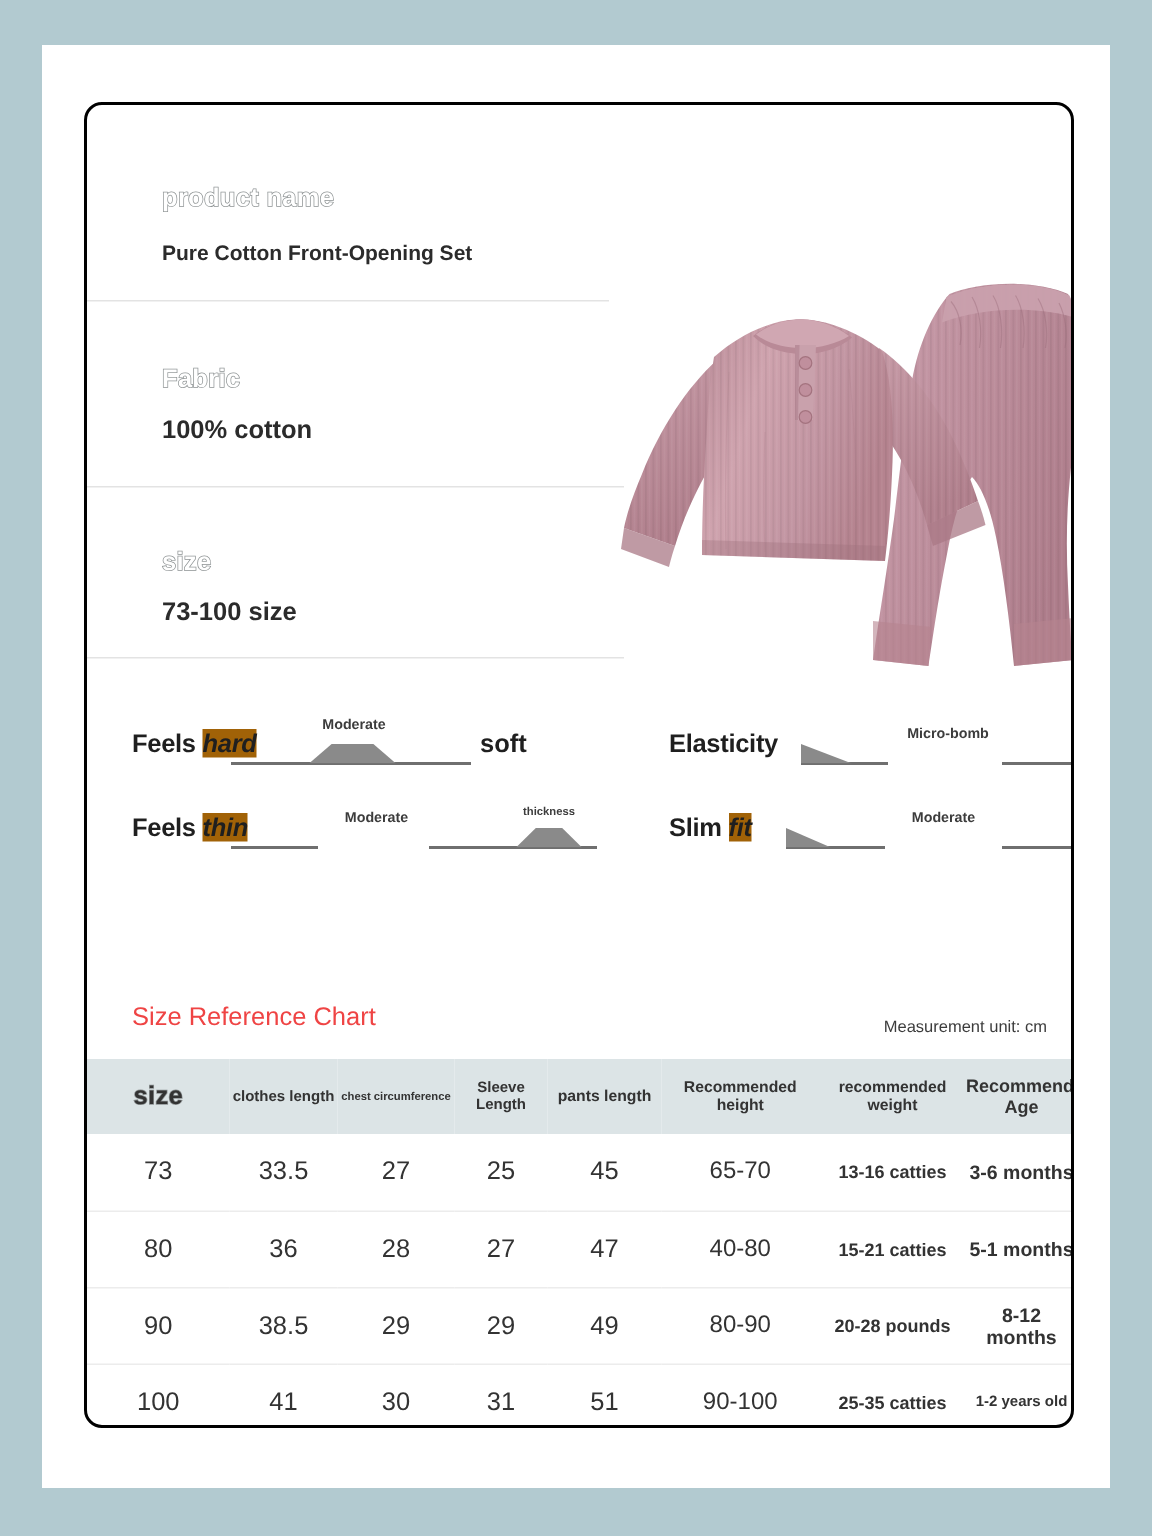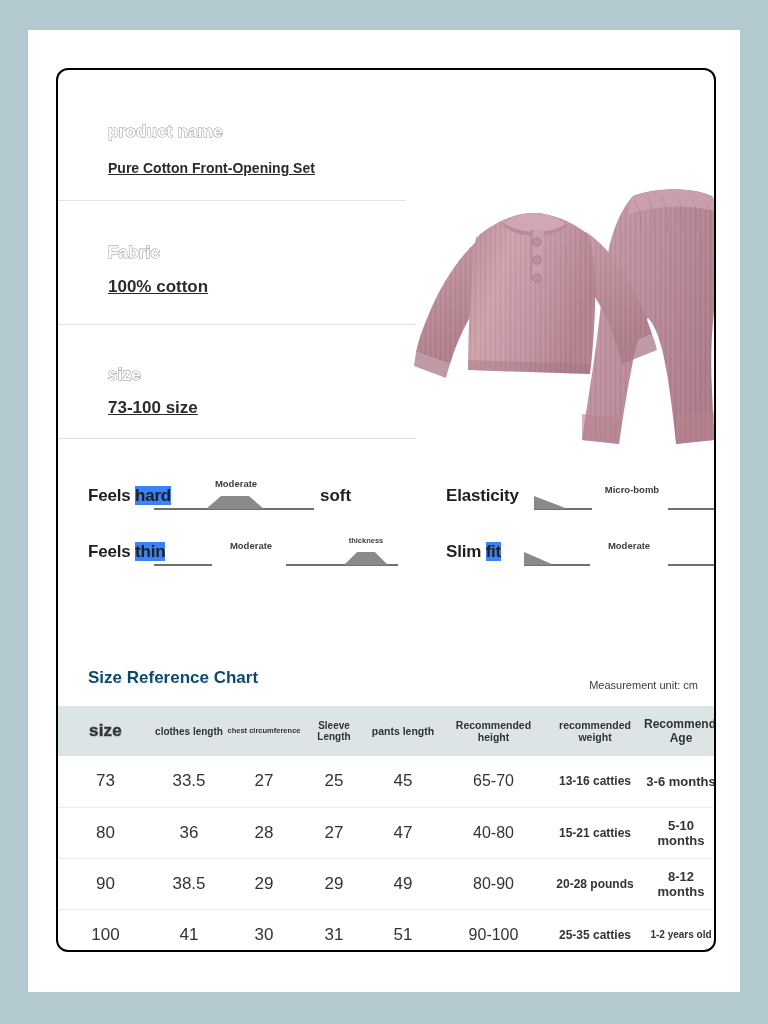--- a/index.html
+++ b/index.html
@@ -68,21 +68,20 @@
     line-height: 20px;
     white-space: nowrap;
   }
   .spec-value {
     position: absolute;
     font-size: 14px;
     line-height: 18px;
     color: #2b2b2b;
     font-weight: 600;
     white-space: nowrap;
-    text-decoration: underline;
   }
   .spec-value.big {
     font-size: 17px;
     font-weight: 600;
   }
 
   .divider {
     position: absolute;
     height: 1px;
     background: #e3e3e3;
@@ -112,21 +111,22 @@
     position: absolute;
     left: 0;
     top: 12px;
     font-size: 17px;
     font-weight: 700;
     color: #1f1f1f;
     white-space: nowrap;
     letter-spacing: -.2px;
   }
   .slider-title .hl {
-    background: #3b82f6;
+    background: #a16207;
+    font-style: italic;
   }
   .slider-end {
     position: absolute;
     top: 12px;
     font-size: 17px;
     font-weight: 700;
     color: #1f1f1f;
     white-space: nowrap;
   }
 
@@ -166,22 +166,22 @@
     text-align: center;
   }
   .tick-label.tiny { font-size: 7.5px; }
 
   
   .chart-head {
     position: absolute;
     left: 30px;
     top: 598px;
     font-size: 17px;
-    font-weight: 700;
-    color: #0c4a6e;
+    font-weight: 400;
+    color: #ef4444;
   }
   .chart-unit {
     position: absolute;
     right: 16px;
     top: 609px;
     font-size: 11px;
     color: #3c3c3c;
     font-weight: 400;
   }
 
@@ -438,21 +438,21 @@
             <td class="c-age">3-6 months</td>
           </tr>
           <tr>
             <td class="c-num">80</td>
             <td class="c-num">36</td>
             <td class="c-num">28</td>
             <td class="c-num">27</td>
             <td class="c-num">47</td>
             <td class="c-range">40-80</td>
             <td class="c-wt">15-21 catties</td>
-            <td class="c-age">5-10 months</td>
+            <td class="c-age">5-1 months</td>
           </tr>
           <tr>
             <td class="c-num">90</td>
             <td class="c-num">38.5</td>
             <td class="c-num">29</td>
             <td class="c-num">29</td>
             <td class="c-num">49</td>
             <td class="c-range">80-90</td>
             <td class="c-wt">20-28 pounds</td>
             <td class="c-age">8-12 months</td>

